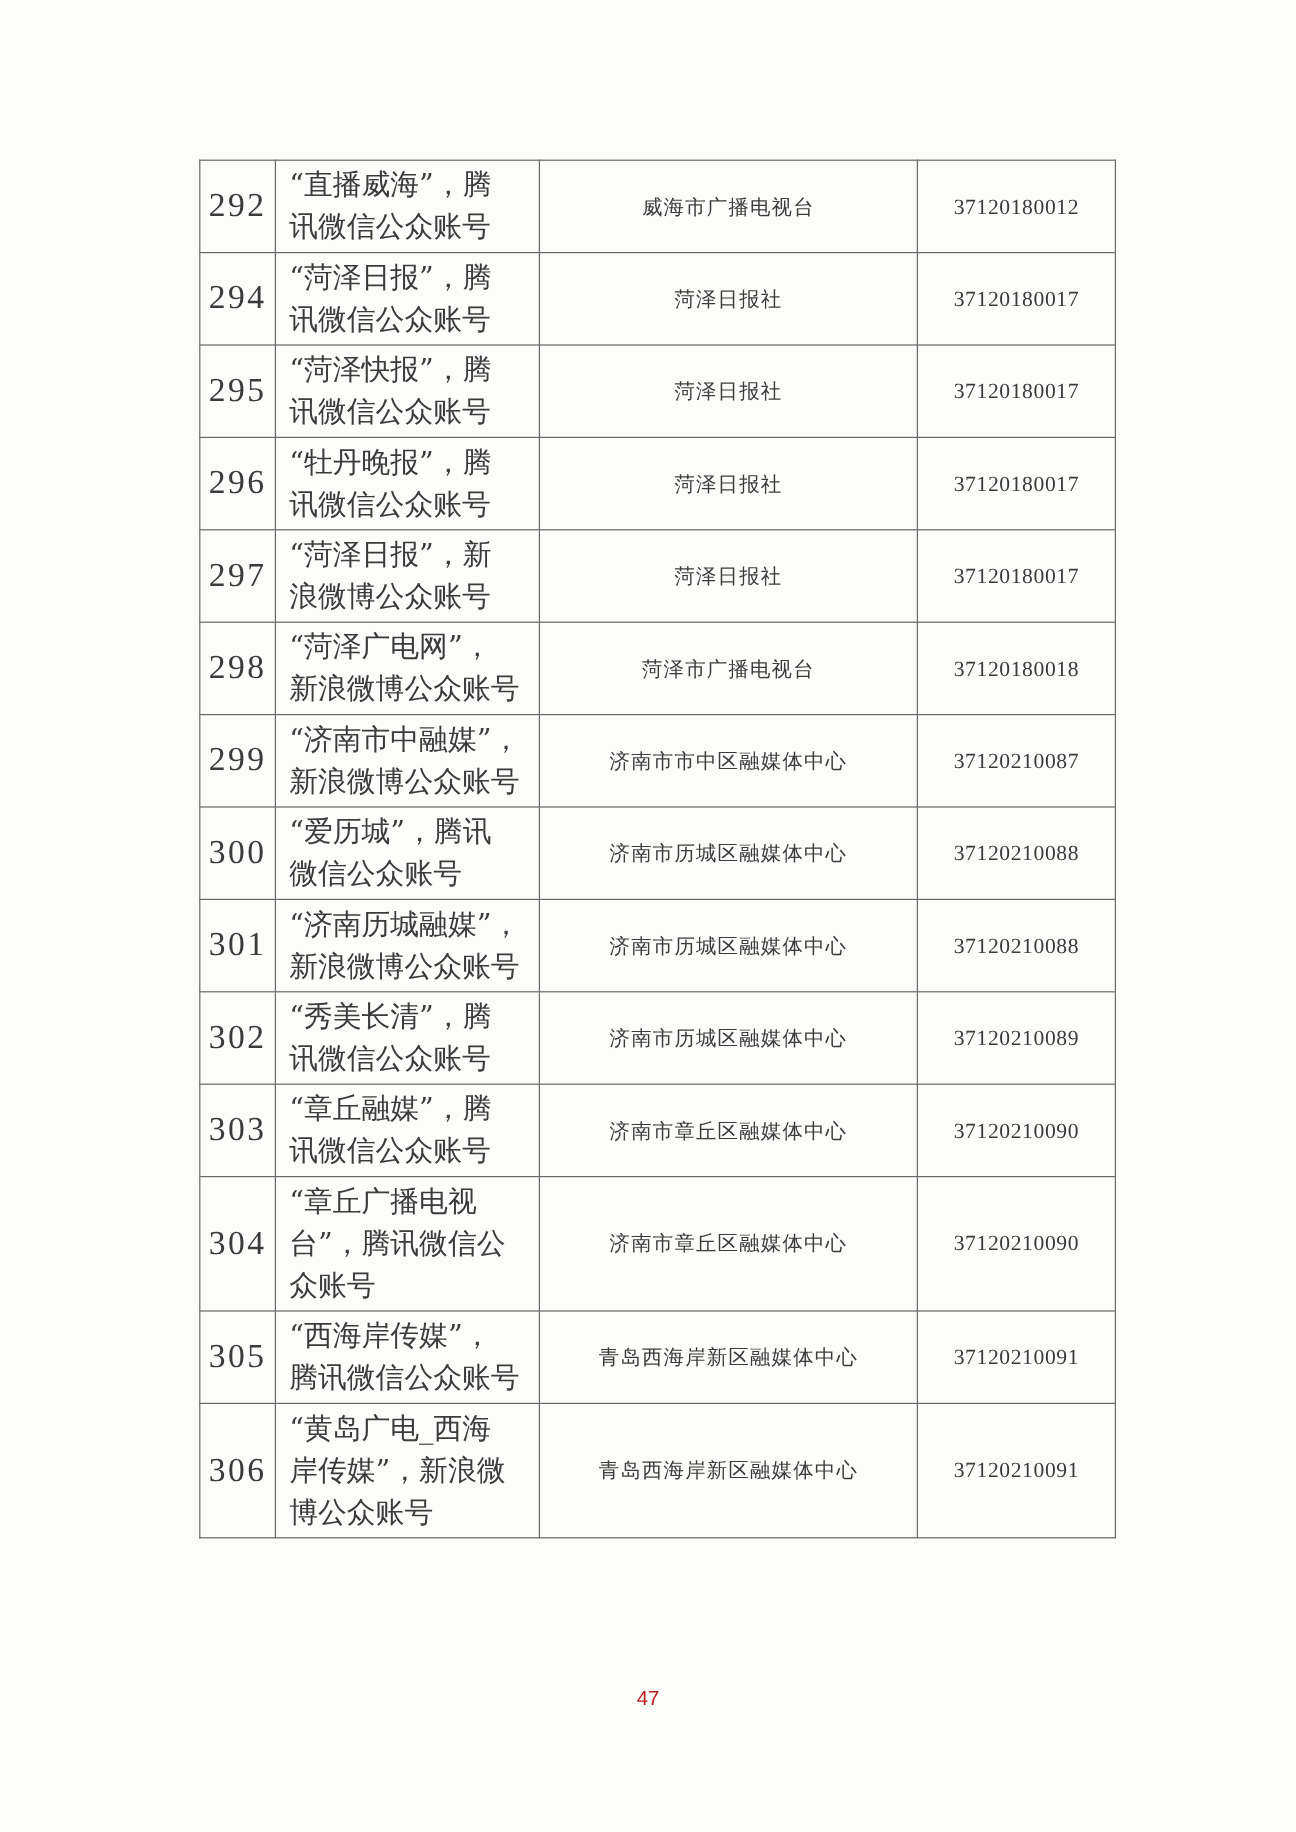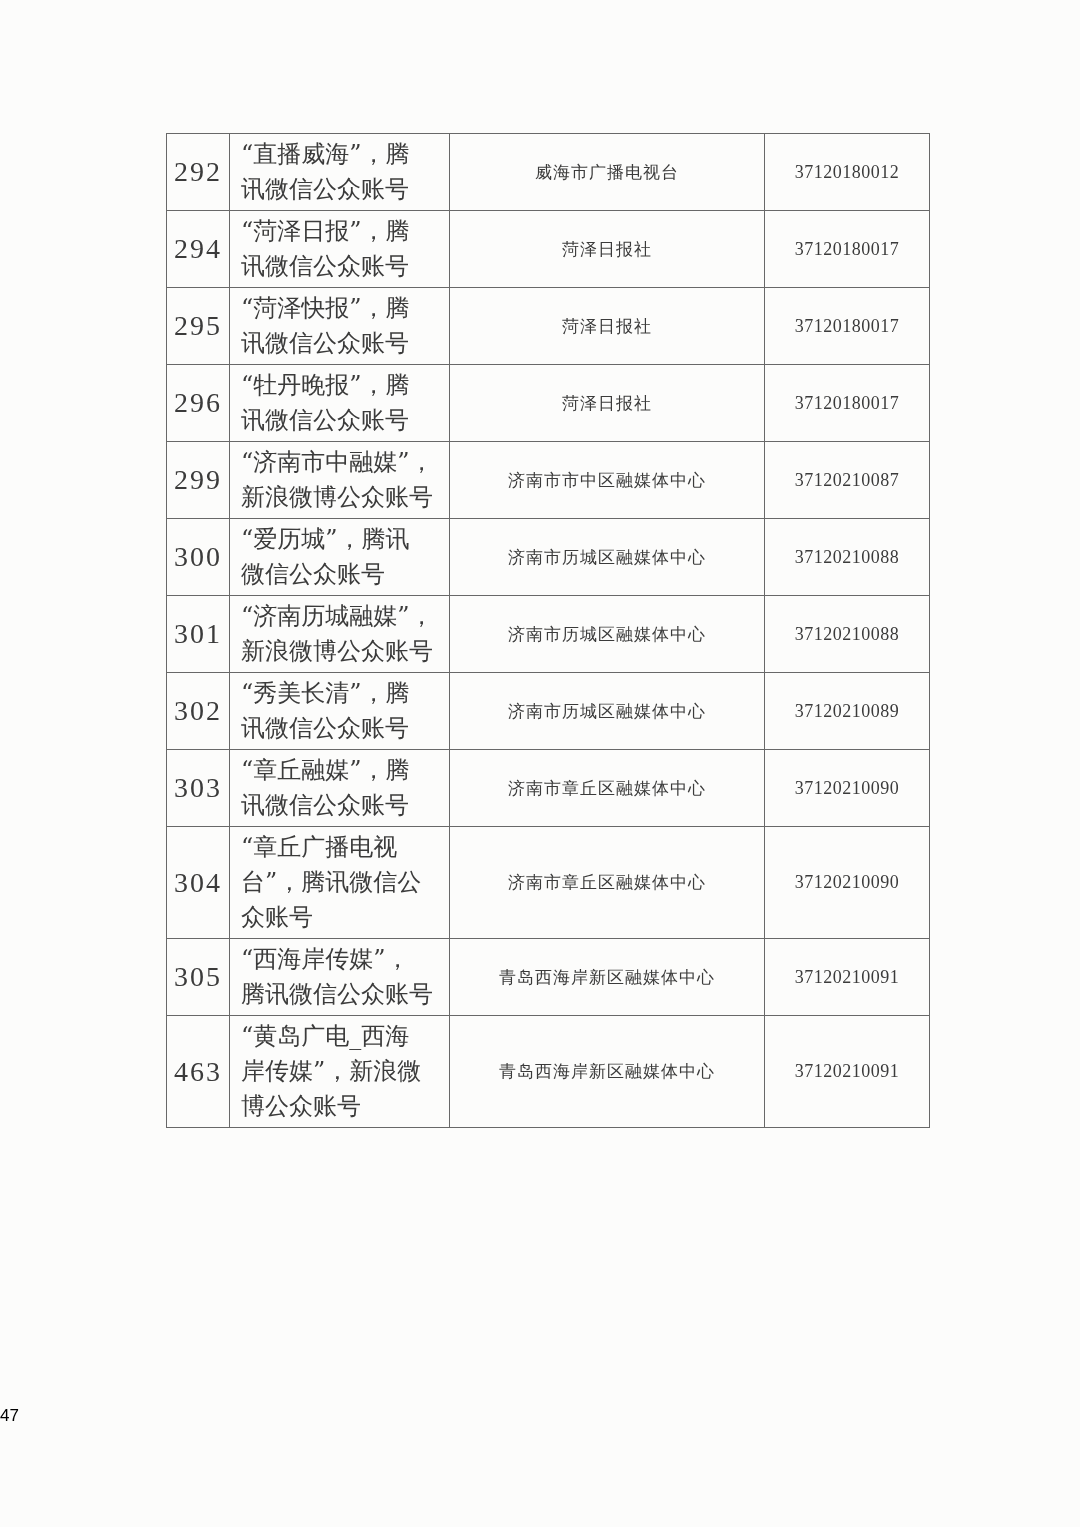--- a/index.html
+++ b/index.html
@@ -63,24 +63,24 @@
     text-align: center;
     font-family: "Liberation Serif", "DejaVu Serif", serif;
     font-size: 18px;
     letter-spacing: 0.5px;
   }
   .page-number {
     position: absolute;
     top: 1406px;
     left: 0;
     width: 1080px;
-    text-align: left;
+    text-align: center;
     font-family: "Liberation Sans", "DejaVu Sans", sans-serif;
     font-size: 17px;
-    color: #000000;
+    color: #b91c1c;
   }
 </style>
 </head>
 <body>
 
 <div class="doc-page">
 
   <table class="media-table">
     <colgroup>
       <col class="col-no">
@@ -109,20 +109,34 @@
 讯微信公众账号</td>
     <td class="c-org">菏泽日报社</td>
     <td class="c-license">37120180017</td>
   </tr>
         <tr class="media-row">
     <td class="c-no">296</td>
     <td class="c-account">“牡丹晚报”，腾
 讯微信公众账号</td>
     <td class="c-org">菏泽日报社</td>
     <td class="c-license">37120180017</td>
+  </tr>
+        <tr class="media-row">
+    <td class="c-no">297</td>
+    <td class="c-account">“菏泽日报”，新
+浪微博公众账号</td>
+    <td class="c-org">菏泽日报社</td>
+    <td class="c-license">37120180017</td>
+  </tr>
+        <tr class="media-row">
+    <td class="c-no">298</td>
+    <td class="c-account">“菏泽广电网”，
+新浪微博公众账号</td>
+    <td class="c-org">菏泽市广播电视台</td>
+    <td class="c-license">37120180018</td>
   </tr>
         <tr class="media-row">
     <td class="c-no">299</td>
     <td class="c-account">“济南市中融媒”，
 新浪微博公众账号</td>
     <td class="c-org">济南市市中区融媒体中心</td>
     <td class="c-license">37120210087</td>
   </tr>
         <tr class="media-row">
     <td class="c-no">300</td>
@@ -161,21 +175,21 @@
     <td class="c-license">37120210090</td>
   </tr>
         <tr class="media-row">
     <td class="c-no">305</td>
     <td class="c-account">“西海岸传媒”，
 腾讯微信公众账号</td>
     <td class="c-org">青岛西海岸新区融媒体中心</td>
     <td class="c-license">37120210091</td>
   </tr>
         <tr class="media-row">
-    <td class="c-no">463</td>
+    <td class="c-no">306</td>
     <td class="c-account">“黄岛广电_西海
 岸传媒”，新浪微
 博公众账号</td>
     <td class="c-org">青岛西海岸新区融媒体中心</td>
     <td class="c-license">37120210091</td>
   </tr>
       </tbody>
   </table>
 
   <div class="page-number">47</div>

